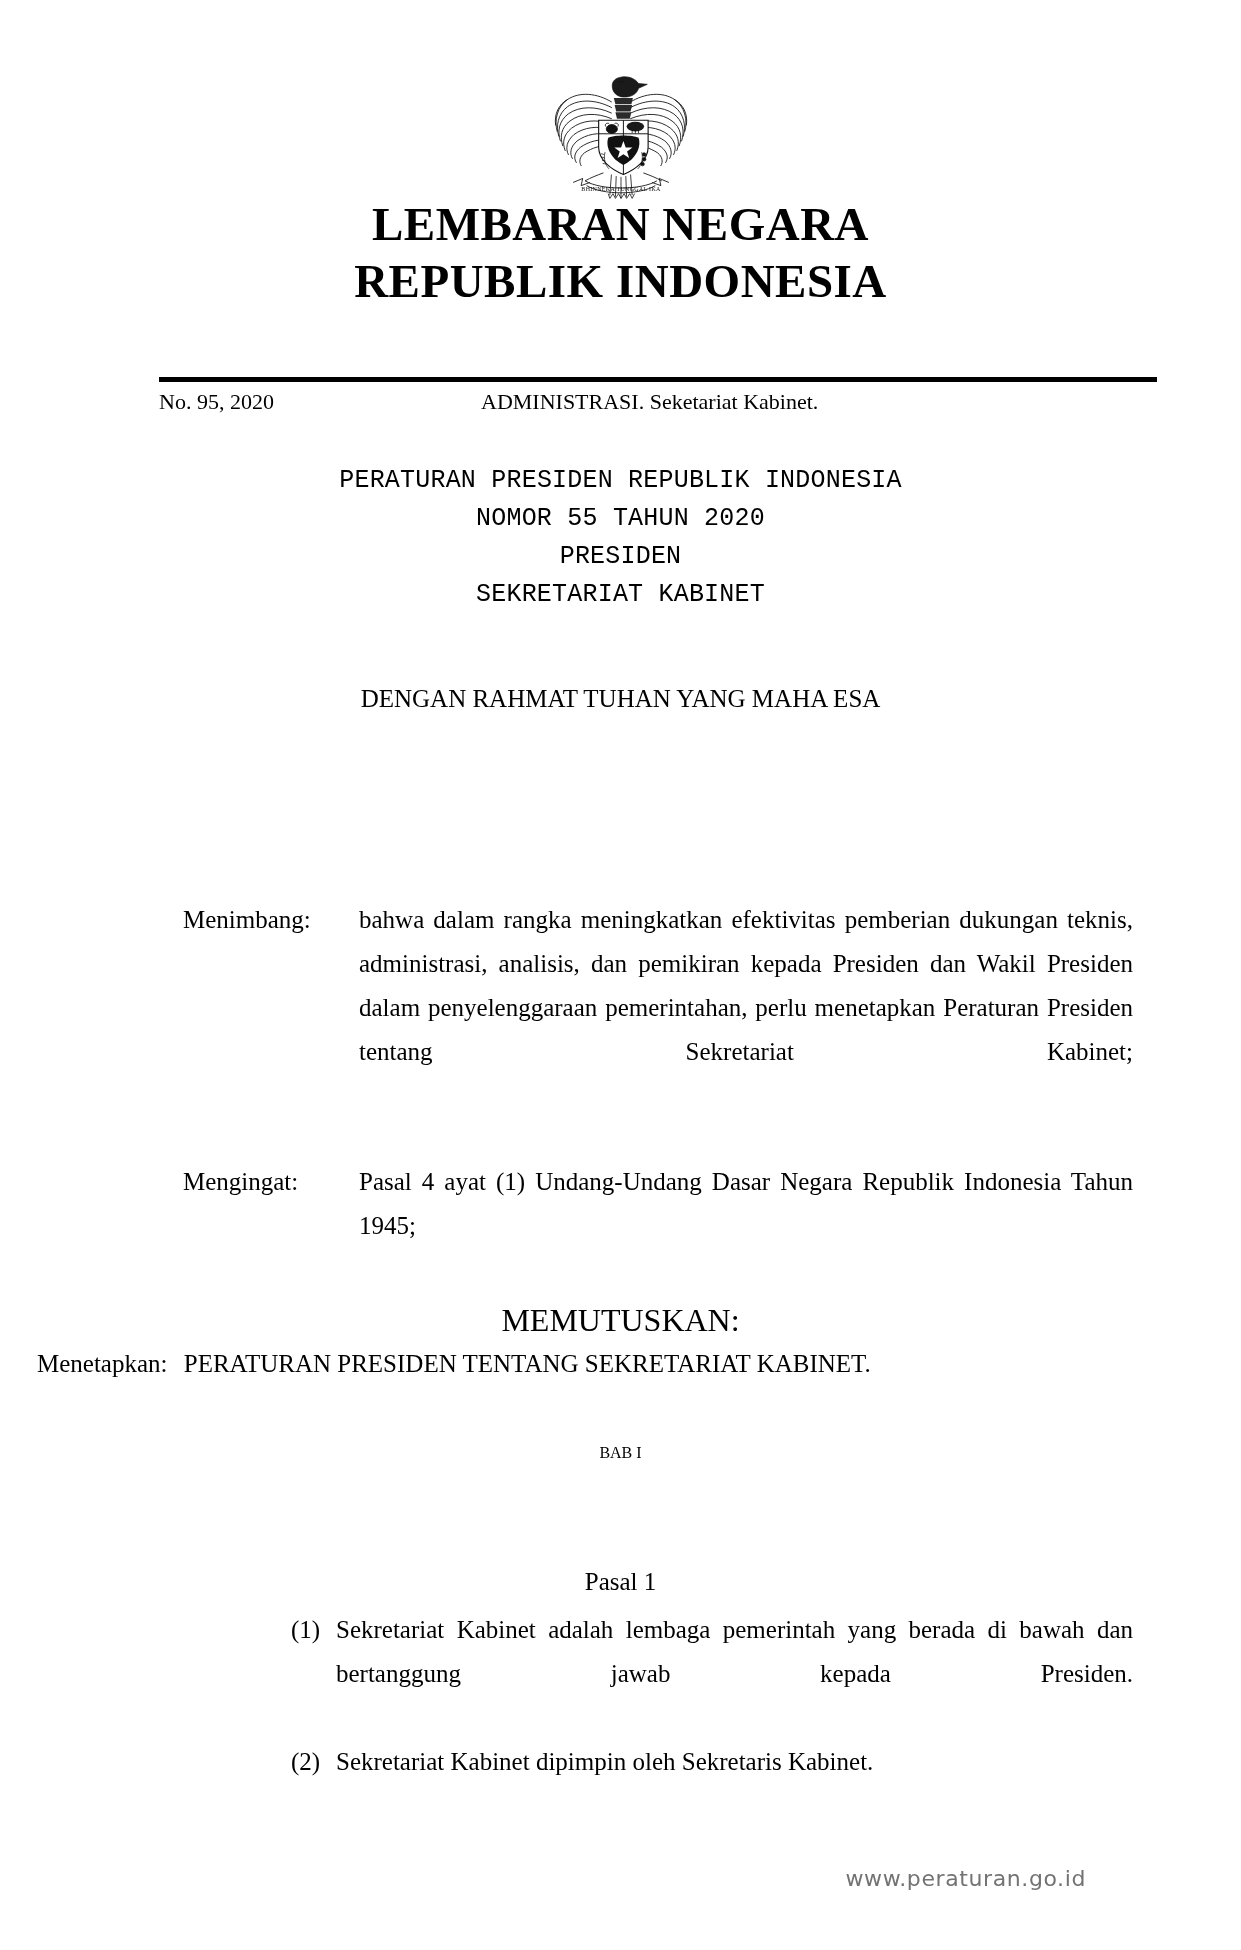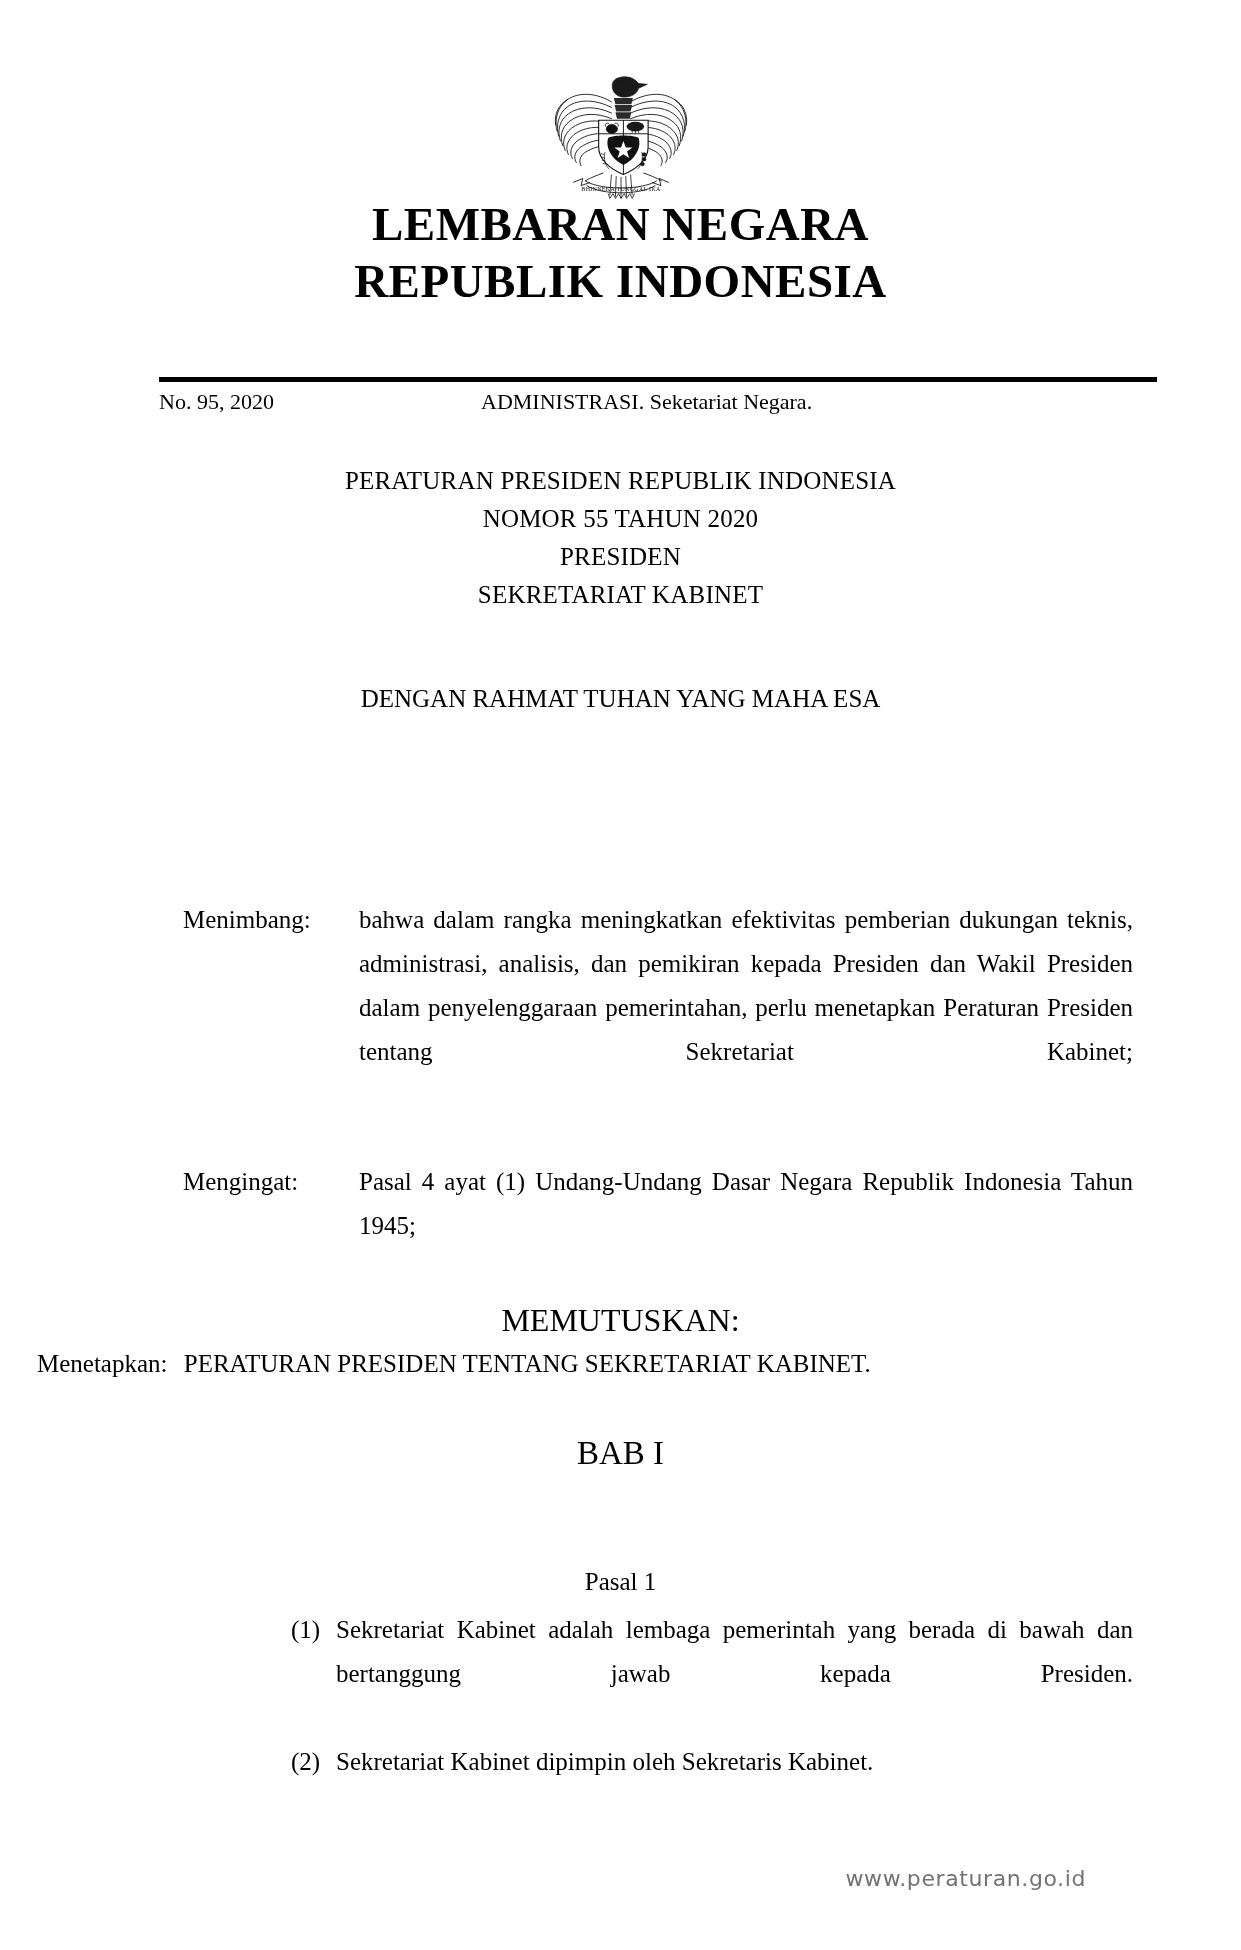--- a/index.html
+++ b/index.html
@@ -91,20 +91,21 @@
     position: absolute;
     top: 462px;
     left: 0;
     right: 0;
     text-align: center;
   }
   .title-line {
     font-size: 25px;
     line-height: 38px;
     letter-spacing: 0.2px;
+    font-family: Liberation Mono, monospace;
   }
 
   .invocation {
     position: absolute;
     top: 680px;
     left: 0;
     right: 0;
     text-align: center;
     font-size: 25px;
     line-height: 38px;
@@ -175,21 +176,21 @@
 
   
   .chapter {
     position: absolute;
     top: 1432px;
     left: 0;
     right: 0;
     text-align: center;
   }
   .chapter-line {
-    font-size: 33px;
+    font-size: 16px;
     line-height: 42px;
   }
 
   
   .article-heading {
     position: absolute;
     top: 1562px;
     left: 0;
     right: 0;
     text-align: center;
@@ -337,21 +338,21 @@
 
   <div class="masthead">
     <div class="masthead-line">LEMBARAN NEGARA</div>
     <div class="masthead-line">REPUBLIK INDONESIA</div>
   </div>
 
   <div class="head-rule"></div>
 
   <div class="meta-row">
     <span class="meta-no">No. 95, 2020</span>
-    <span class="meta-subject">ADMINISTRASI. Seketariat Negara.</span>
+    <span class="meta-subject">ADMINISTRASI. Seketariat Kabinet.</span>
   </div>
 
   <div class="title-block">
     <div class="title-line">PERATURAN PRESIDEN REPUBLIK INDONESIA</div>
     <div class="title-line">NOMOR 55 TAHUN 2020</div>
     <div class="title-line">PRESIDEN</div>
     <div class="title-line">SEKRETARIAT KABINET</div>
   </div>
 
   <div class="invocation">DENGAN RAHMAT TUHAN YANG MAHA ESA</div>

